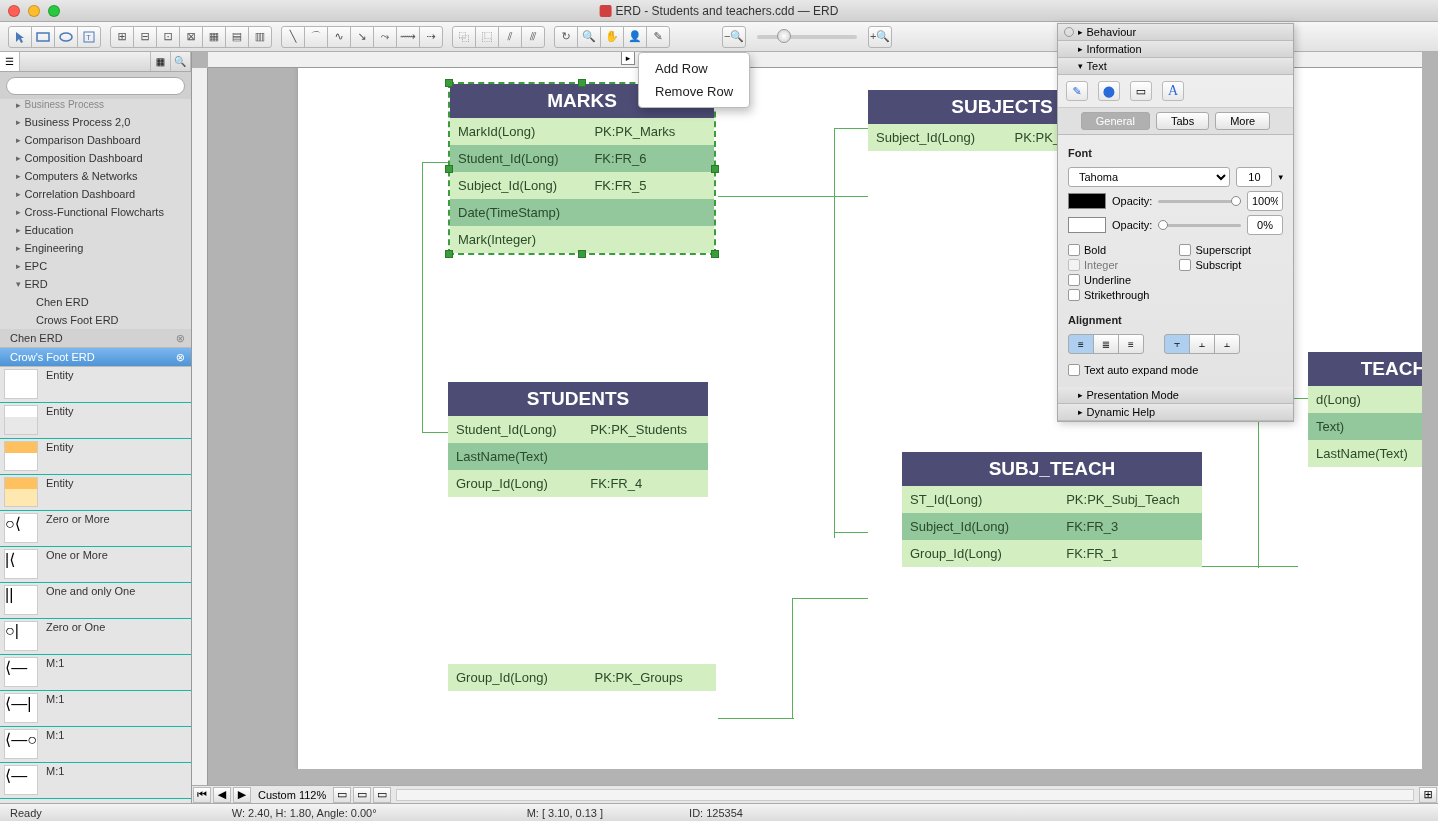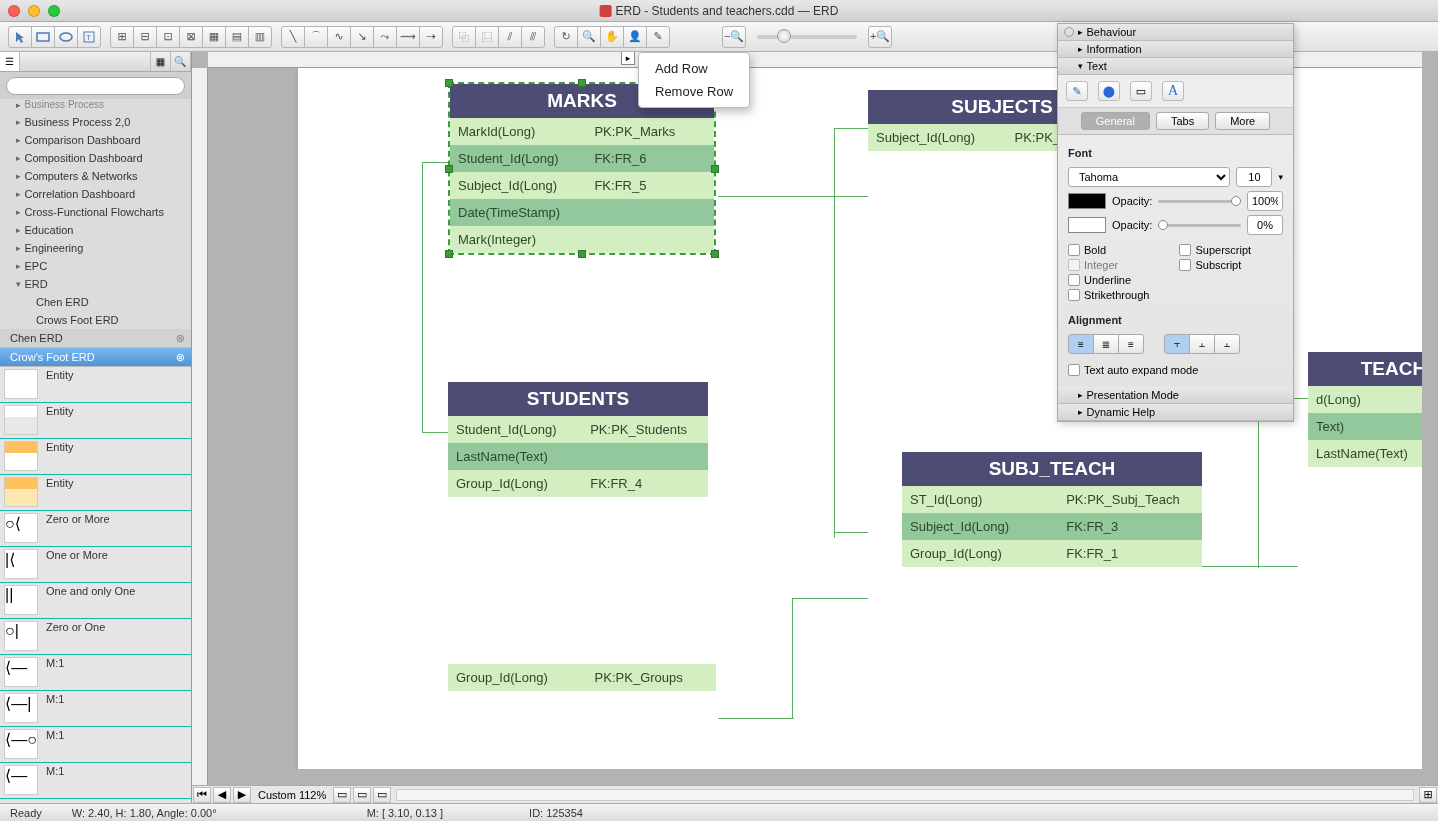--- a/index.html
+++ b/index.html
@@ -562,16 +562,16 @@
   <div class="zoom-box">Custom 112%</div>
   <div class="btn">▭</div>
   <div class="btn">▭</div>
   <div class="btn">▭</div>
   <div style="flex:1; height:12px; background:#f4f4f4; border:1px solid #ccc; margin:0 4px;"></div>
   <div class="btn">⊞</div>
 </div>
 
 <div class="statusbar">
   <span class="status-item">Ready</span>
-  <span class="status-item" style="">W: 2.40,  H: 1.80,  Angle: 0.00°</span>
+  <span class="status-item" style="margin-left:160px;">W: 2.40,  H: 1.80,  Angle: 0.00°</span>
   <span class="status-item" style="margin-left:120px;">M: [ 3.10, 0.13 ]</span>
   <span class="status-item" style="margin-left:56px;">ID: 125354</span>
 </div>
 
 </body></html>

